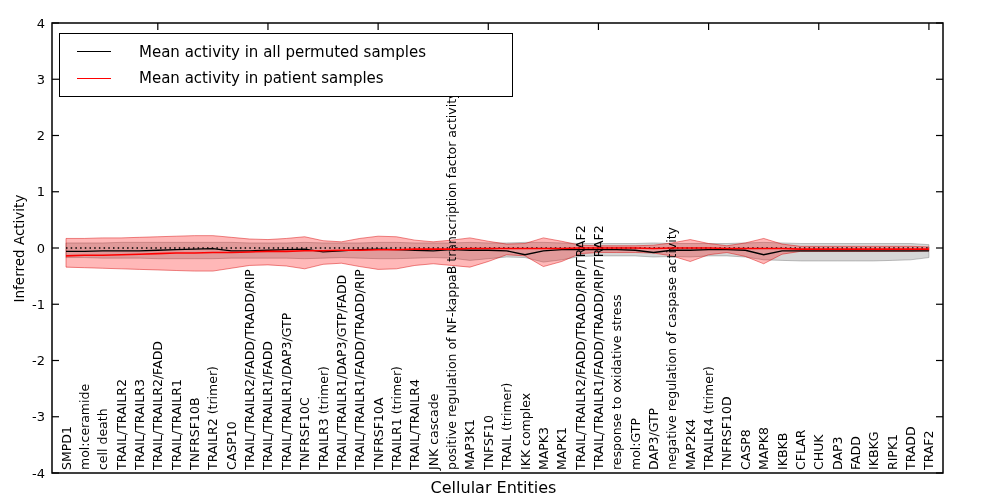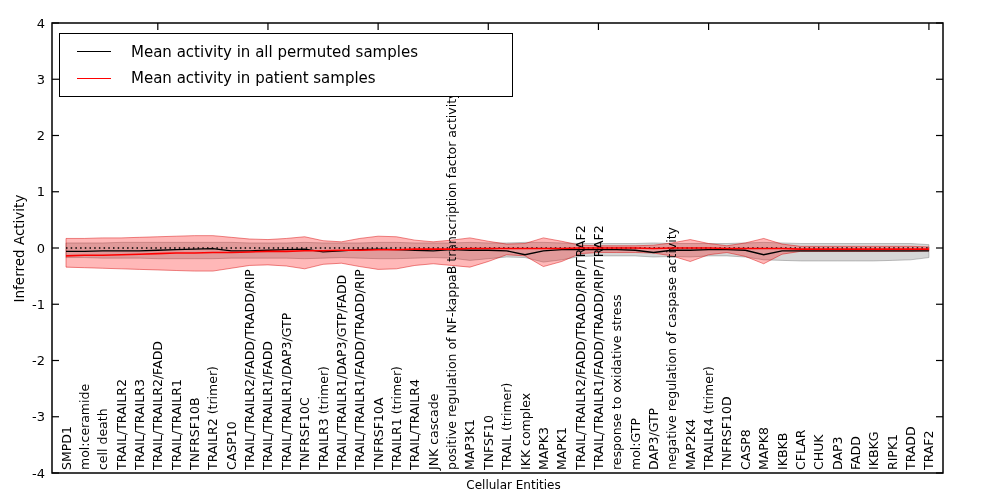--- a/index.html
+++ b/index.html
@@ -1,31 +1,31 @@
 <!DOCTYPE html>
 <html><head>
 <meta charset="utf-8">
 <style>
   html,body{margin:0;padding:0;background:#fff;}
   #figure{position:relative;width:1000px;height:500px;background:#fff;
           font-family:"DejaVu Sans","Liberation Sans",sans-serif;overflow:hidden;}
   #plot-svg{position:absolute;left:0;top:0;}
   .chart-title{position:absolute;left:52px;top:1px;width:891px;text-align:center;
                font-size:16px;color:#000;}
-  .x-axis-label{position:absolute;left:68px;top:478px;width:891px;text-align:center;
-                font-size:12px;color:#000;}
+  .x-axis-label{position:absolute;left:48px;top:478px;width:891px;text-align:center;
+                font-size:16px;color:#000;}
   .y-axis-label{position:absolute;left:-46px;top:240px;width:130px;height:17px;
                 text-align:center;font-size:13.5px;color:#000;
                 transform:rotate(-90deg);}
   .legend{position:absolute;left:59px;top:33px;width:452px;height:62px;
           background:#fff;border:1.6px solid #000;
           display:flex;flex-direction:column;justify-content:space-evenly;}
   .legend-row{display:flex;align-items:center;padding-left:17px;}
   .swatch{display:inline-block;width:34px;height:0;border-top:1.8px solid #000;}
-  .legend-label{margin-left:20px;font-size:15px;color:#000;}
+  .legend-label{margin-left:28px;font-size:15px;color:#000;}
 </style>
 </head>
 <body>
 
 <div id="figure">
   <svg id="plot-svg" width="1000" height="500">
       <polygon points="66,242.9375 84.36,242.9375 102.72,242.9375 121.08,242.375 139.44,242.375 157.8,242.375 176.16,242.375 194.51999999999998,242.375 212.88,242.375 231.24,242.375 249.6,242.9375 267.96,242.9375 286.32,242.9375 304.68,242.375 323.03999999999996,242.9375 341.4,242.9375 359.76,242.9375 378.12,242.375 396.48,242.375 414.84,242.9375 433.2,242.9375 451.56,242.9375 469.91999999999996,242.375 488.28,242.9375 506.64,242.9375 525,242.375 543.36,242.375 561.72,242.9375 580.0799999999999,243.5 598.4399999999999,243.5 616.8,243.5 635.16,243.5 653.52,242.9375 671.88,243.5 690.24,243.5 708.6,243.5 726.96,243.5 745.3199999999999,242.9375 763.68,242.375 782.04,242.9375 800.4,243.5 818.76,243.5 837.12,243.5 855.48,243.5 873.8399999999999,243.5 892.1999999999999,243.5 910.56,243.5 928.92,244.625 928.92,257.5625 910.56,259.8125 892.1999999999999,260.375 873.8399999999999,260.9375 855.48,260.9375 837.12,260.9375 818.76,260.9375 800.4,260.9375 782.04,260.375 763.68,259.8125 745.3199999999999,257 726.96,255.875 708.6,255.875 690.24,257 671.88,256.4375 653.52,257 635.16,255.875 616.8,255.875 598.4399999999999,255.875 580.0799999999999,256.4375 561.72,259.8125 543.36,262.0625 525,257.5625 506.64,257 488.28,258.6875 469.91999999999996,260.375 451.56,258.125 433.2,257.5625 414.84,258.125 396.48,258.6875 378.12,258.6875 359.76,258.125 341.4,257.5625 323.03999999999996,258.125 304.68,258.6875 286.32,258.125 267.96,258.125 249.6,258.125 231.24,258.125 212.88,258.6875 194.51999999999998,258.6875 176.16,258.6875 157.8,258.6875 139.44,258.125 121.08,258.125 102.72,258.125 84.36,257.5625 66,257.5625" fill="rgba(120,120,120,0.30)" stroke="rgba(90,90,90,0.35)" stroke-width="1"></polygon>
       <polygon points="66,238.4375 84.36,238.4375 102.72,237.875 121.08,237.875 139.44,237.3125 157.8,236.75 176.16,236.1875 194.51999999999998,235.625 212.88,235.625 231.24,237.3125 249.6,239 267.96,239.5625 286.32,238.4375 304.68,236.75 323.03999999999996,240.6875 341.4,241.8125 359.76,238.4375 378.12,236.1875 396.48,236.75 414.84,240.125 433.2,241.8125 451.56,240.125 469.91999999999996,237.875 488.28,241.25 506.64,244.0625 525,243.5 543.36,237.875 561.72,241.25 580.0799999999999,245.1875 598.4399999999999,245.75 616.8,245.75 635.16,245.75 653.52,245.1875 671.88,242.9375 690.24,239.5625 708.6,243.5 726.96,245.75 745.3199999999999,242.9375 763.68,238.4375 782.04,244.0625 800.4,246.3125 818.76,246.3125 837.12,246.3125 855.48,246.3125 873.8399999999999,246.3125 892.1999999999999,246.3125 910.56,246.3125 928.92,246.875 928.92,250.8125 910.56,251.375 892.1999999999999,251.375 873.8399999999999,251.375 855.48,251.375 837.12,251.375 818.76,251.375 800.4,251.375 782.04,254.1875 763.68,263.75 745.3199999999999,256.4375 726.96,252.5 708.6,254.75 690.24,261.5 671.88,255.875 653.52,253.0625 635.16,252.5 616.8,252.5 598.4399999999999,252.5 580.0799999999999,253.625 561.72,261.5 543.36,266.5625 525,255.875 506.64,254.75 488.28,261.5 469.91999999999996,267.125 451.56,265.4375 433.2,263.75 414.84,265.4375 396.48,268.8125 378.12,269.375 359.76,266.5625 341.4,263.1875 323.03999999999996,264.3125 304.68,268.8125 286.32,266 267.96,264.875 249.6,265.4375 231.24,268.25 212.88,271.0625 194.51999999999998,271.0625 176.16,270.5 157.8,269.9375 139.44,269.375 121.08,268.8125 102.72,268.25 84.36,267.6875 66,267.125" fill="rgba(255,0,0,0.28)" stroke="rgba(215,0,0,0.45)" stroke-width="1"></polygon>
       <text transform="translate(70.5 470) rotate(-90)" font-size="12.5" font-family="&quot;DejaVu Sans&quot;,&quot;Liberation Sans&quot;,sans-serif" fill="#000" text-anchor="start">SMPD1</text>
       <text transform="translate(88.86 470) rotate(-90)" font-size="12.5" font-family="&quot;DejaVu Sans&quot;,&quot;Liberation Sans&quot;,sans-serif" fill="#000" text-anchor="start">mol:ceramide</text>

